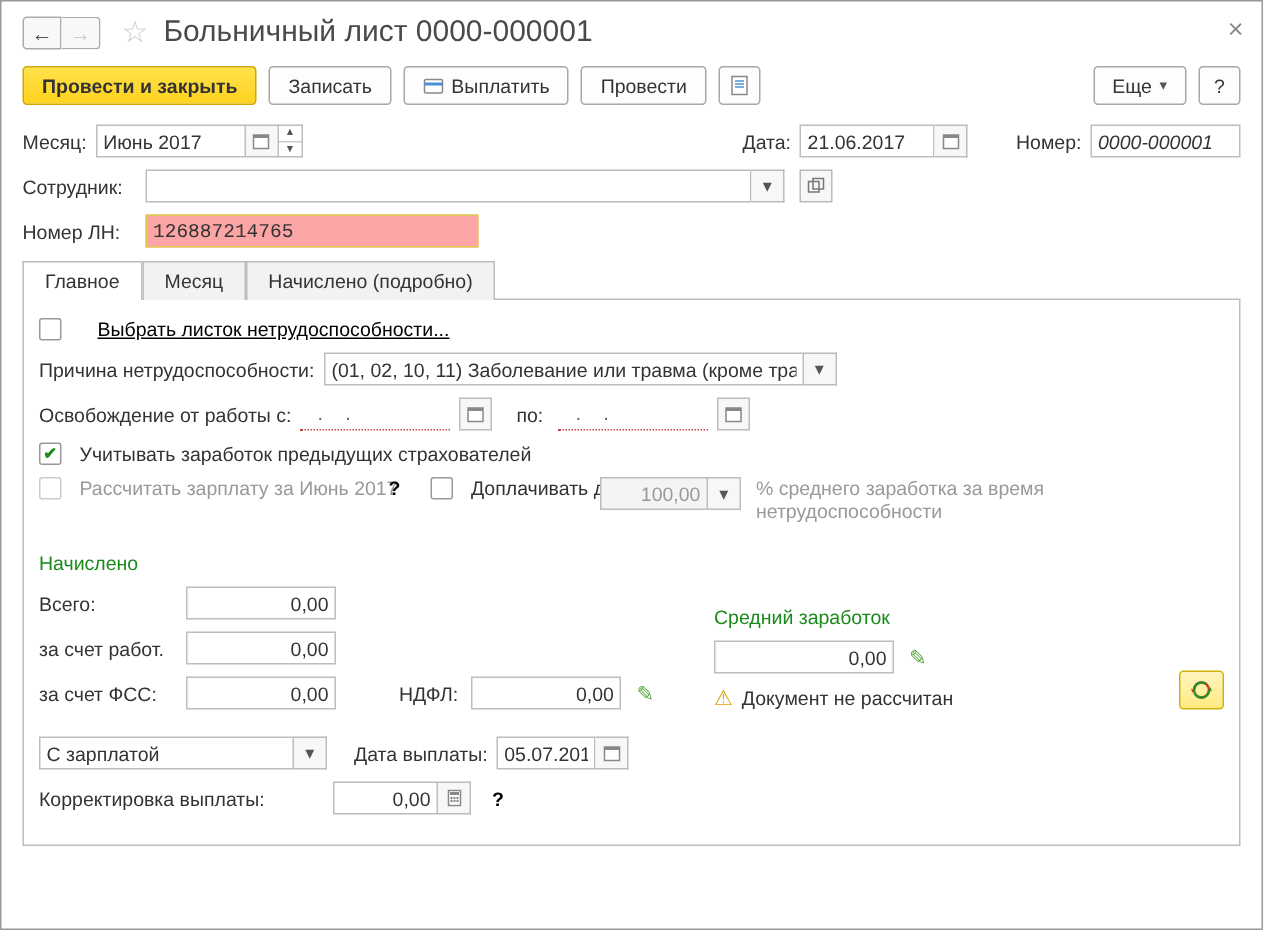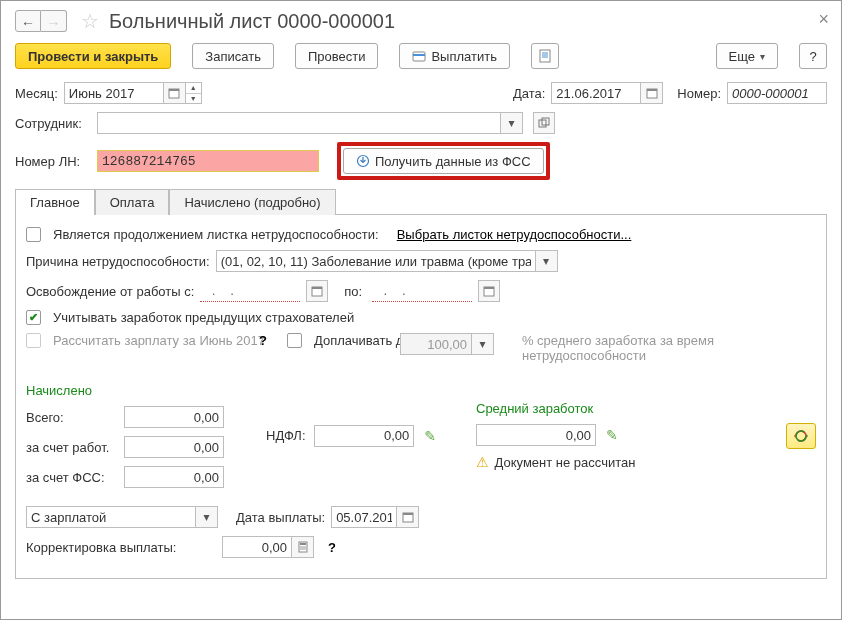--- a/index.html
+++ b/index.html
@@ -26,21 +26,21 @@
     width: 26px; height: 22px; border:1px solid #aaa; background:#f8f8f8;
     display:flex; align-items:center; justify-content:center;
     font-size:14px; color:#555; cursor:pointer;
   }
   .nav-btn:first-child{border-radius:3px 0 0 3px;}
   .nav-btn:last-child{border-radius:0 3px 3px 0; border-left:none;}
   .star { color:#ccc; font-size:20px; margin:0 4px 0 8px; cursor:pointer;}
   .title { font-size:20px; color:#4a4a4a;}
   .close-x { position:absolute; right:12px; top:8px; font-size:18px; color:#888; cursor:pointer;}
   .toolbar {
-    display:flex; align-items:center; gap:21px; padding-bottom:12px;
+    display:flex; align-items:center; gap:8px; padding-bottom:12px;
     border-bottom:1px solid transparent;
   }
   .btn {
     border:1px solid #a8a8a8; background:#fdfdfd; border-radius:3px;
     height:26px; padding:0 12px; font-size:13px; color:#333;
     display:inline-flex; align-items:center; gap:5px; cursor:pointer;
   }
   .btn-primary {
     background: linear-gradient(#ffe14a,#ffd21f);
     border-color:#d4a600; font-weight:bold;
@@ -85,21 +85,21 @@
   .tab.active{ background:#fff; font-weight:normal;}
   .tab-body{
     border:1px solid #bdbdbd; padding:12px 10px; min-height:360px;
   }
   .checkbox{ width:15px;height:15px;border:1px solid #999;border-radius:2px;display:inline-flex;align-items:center;justify-content:center;margin-right:6px;background:#fff;}
   .checkbox.checked:before{content:"✔"; color:#1a8a1a; font-size:11px; font-weight:bold;}
   .checkbox.disabled{border-color:#ccc;}
   .link{ color:#000000; text-decoration:underline; cursor:pointer;}
   .muted{color:#999;}
   .green{color:#1a8a1a;}
-  .section-cols{display:flex; gap:40px; align-items:center; margin-top:20px;}
+  .section-cols{display:flex; gap:40px; align-items:flex-end; margin-top:20px;}
   .col{display:flex; flex-direction:column; gap:8px;}
   .mini-row{display:flex; align-items:center; gap:6px;}
   .pencil{color:#5aa63f; font-size:14px; margin-left:4px;}
   .warn-icon{color:#e0a400; font-size:14px;}
   .refresh-btn{
     width:30px;height:26px;border:1px solid #d2b200;border-radius:3px;
     background:linear-gradient(#fff4bf,#ffeb80);
     display:flex;align-items:center;justify-content:center;cursor:pointer;
   }
   .date-dotted{ height:22px; border:none; border-bottom:1px dotted #cc4444; width:100px; color:#666; padding:0 4px;}
@@ -117,30 +117,30 @@
       <div class="nav-btn" style="color:#ccc;">→</div>
     </div>
     <div class="star">☆</div>
     <div class="title">Больничный лист 0000-000001</div>
     <div class="close-x">×</div>
   </div>
 
   <div class="toolbar">
     <button class="btn btn-primary">Провести и закрыть</button>
     <button class="btn">Записать</button>
-    <button class="btn">Провести</button>
     <button class="btn">
       <span>
         <svg width="14" height="14" viewBox="0 0 14 14">
             <rect x="1" y="3" width="12" height="9" rx="1" fill="#fff" stroke="#888"></rect>
             <rect x="1" y="5" width="12" height="2" fill="#4a90d9"></rect>
           </svg>
       </span>
       <span>Выплатить</span>
     </button>
+    <button class="btn">Провести</button>
     <button class="btn btn-icon-only">
       <svg width="14" height="14" viewBox="0 0 14 14">
           <rect x="2" y="1" width="10" height="12" fill="#fff" stroke="#888"></rect>
           <line x1="4" y1="4" x2="10" y2="4" stroke="#4a90d9"></line>
           <line x1="4" y1="6" x2="10" y2="6" stroke="#4a90d9"></line>
           <line x1="4" y1="8" x2="10" y2="8" stroke="#4a90d9"></line>
         </svg>
     </button>
     <div class="spacer"></div>
     <button class="btn dropdown-caret">Еще</button>
@@ -166,21 +166,21 @@
     <span class="label">Дата:</span>
     <div class="input-wrap">
       <input class="input" style="width: 90px;" value="21.06.2017">
       <div class="input-addon">
         <svg width="12" height="12" viewBox="0 0 12 12">
             <rect x="1" y="2" width="10" height="9" fill="#fff" stroke="#888"></rect>
             <rect x="1" y="2" width="10" height="2" fill="#888"></rect>
           </svg>
       </div>
     </div>
-    <span class="label" style="margin-left:8px">Номер:</span>
+    <span class="label" style="margin-left:26px">Номер:</span>
     <input class="input" style="width: 100px; font-style: italic;" value="0000-000001">
   </div>
 
   <div class="form-row">
     <span class="label" style="width:76px">Сотрудник:</span>
     <div class="input-wrap" style="flex:0 0 auto;">
       <input class="input" style="width: 404px;">
       <div class="input-addon">▾</div>
     </div>
     <div class="popout-btn">
@@ -188,44 +188,32 @@
           <rect x="1" y="3" width="7" height="7" fill="none" stroke="#777"></rect>
           <rect x="4" y="1" width="7" height="7" fill="none" stroke="#777"></rect>
         </svg>
     </div>
   </div>
 
   <div class="form-row">
     <span class="label" style="width:76px">Номер ЛН:</span>
     <input class="input hl-yellow" style="width: 222px;" value="126887214765">
     <span style="width:6px"></span>
-    <span class="hl-red-border">
-      <button class="btn" style="height:26px">
-        <span>
-          <svg width="14" height="14" viewBox="0 0 14 14">
-              <circle cx="7" cy="7" r="5.5" fill="none" stroke="#3b7dbf" stroke-width="1.2"></circle>
-              <path d="M7 3 v5 M4.5 6 L7 8.5 L9.5 6" fill="none" stroke="#3b7dbf" stroke-width="1.2"></path>
-            </svg>
-        </span>
-        <span>Получить данные из ФСС</span>
-      </button>
-    </span>
   </div>
 
   <div class="tabs">
     <div class="tab active">Главное</div>
-    <div class="tab">Оплата</div>
+    <div class="tab">Месяц</div>
     <div class="tab">Начислено (подробно)</div>
   </div>
 
   <div class="tab-body">
 
     <div class="form-row">
       <span class="checkbox"></span>
-      <span class="label">Является продолжением листка нетрудоспособности:</span>
       <span style="width:6px"></span>
       <span class="link">Выбрать листок нетрудоспособности...</span>
     </div>
 
     <div class="form-row">
       <span class="label">Причина нетрудоспособности:</span>
       <div class="input-wrap">
         <input class="input" style="width: 320px;" value="(01, 02, 10, 11) Заболевание или травма (кроме травм…">
         <div class="input-addon">▾</div>
       </div>
@@ -258,21 +246,21 @@
     <div class="form-row" style="align-items:flex-start">
       <span class="checkbox disabled"></span>
       <span class="label muted" style="width:200px">Рассчитать зарплату за Июнь 2017</span>
       <span class="link" style="font-weight:bold; text-decoration:none; margin-right:14px">?</span>
       <span class="checkbox"></span>
       <span class="label" style="width:80px">Доплачивать до</span>
       <div class="input-wrap">
         <input class="input right muted" readonly="" style="width: 72px; background: rgb(244, 244, 244);" value="100,00">
         <div class="input-addon">▾</div>
       </div>
-      <span class="muted" style="margin-left:22px; width:220px">% среднего заработка за время нетрудоспособности</span>
+      <span class="muted" style="margin-left:4px; width:220px">% среднего заработка за время нетрудоспособности</span>
     </div>
 
     <div class="section-cols">
       <div class="col" style="width:200px">
         <div class="green">Начислено</div>
         <div class="mini-row">
           <span class="label" style="width:92px">Всего:</span>
           <input class="input right" style="width: 100px;" value="0,00">
         </div>
         <div class="mini-row">

